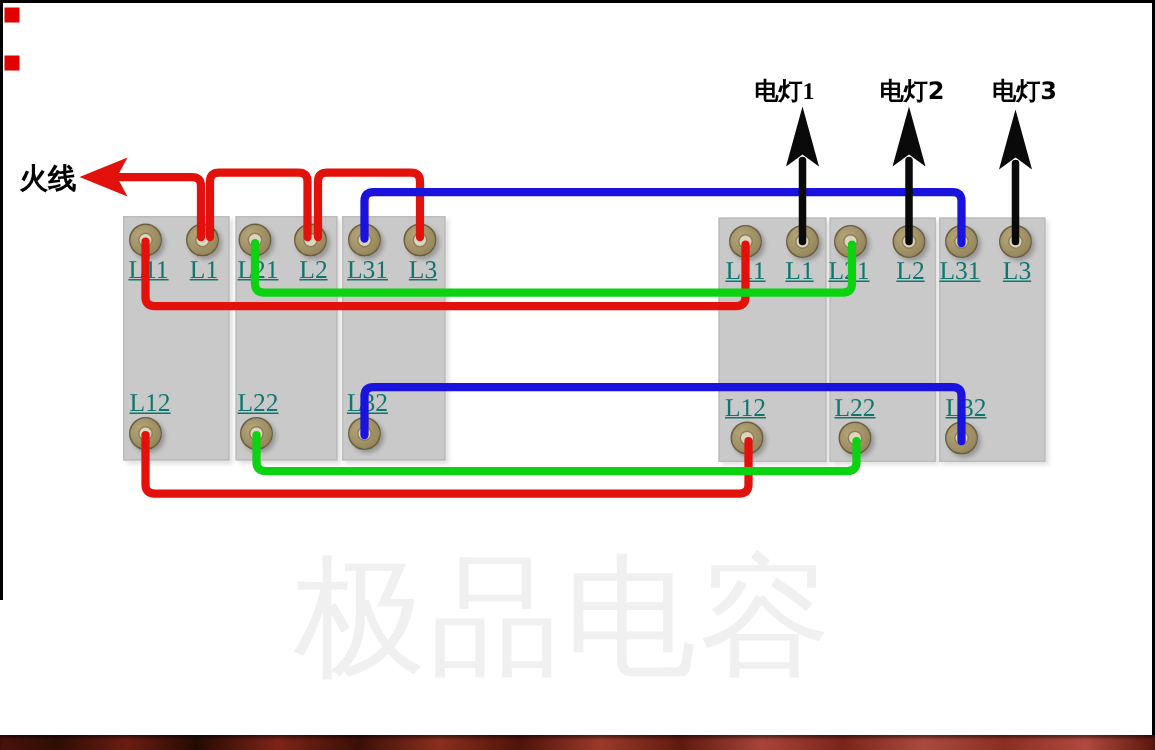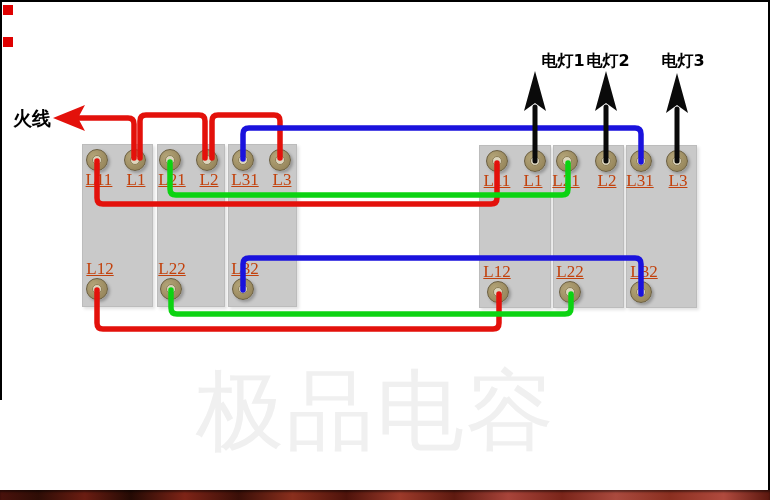--- a/index.html
+++ b/index.html
@@ -32,21 +32,21 @@
     box-sizing:border-box;
   }
   .term .hole{
     position:absolute;left:5px;top:5px;width:10px;height:10px;border-radius:50%;
     background:#ddd6be;border:1px solid #8d7f58;box-sizing:border-box;
   }
 
   .tlabel{
     position:absolute;width:44px;text-align:center;
     font-family:"Liberation Serif","DejaVu Serif",serif;
-    font-size:17px;color:#c2410c;text-decoration:underline;line-height:18px;
+    font-size:17px;color:#0f766e;text-decoration:underline;line-height:18px;
   }
 
   .cn{
     position:absolute;font-weight:bold;color:#000;
     font-family:"DejaVu Sans","Liberation Sans",sans-serif;
   }
   .lamp-label{width:70px;text-align:center;font-size:16px;top:51px;}
   .live-label{left:13px;top:106px;font-size:19px;}
 
   svg.wires{position:absolute;left:0;top:0;pointer-events:none;}
@@ -182,21 +182,21 @@
       <path d="M 677 161 V 109" stroke="#0a0a0a"></path>
     </g>
     <g fill="#0a0a0a">
       <polygon points="535,71 524,111 535,103 546,111" fill="#0a0a0a"></polygon>
       <polygon points="606,71 595,111 606,103 617,111" fill="#0a0a0a"></polygon>
       <polygon points="677,73 666,113 677,105 688,113" fill="#0a0a0a"></polygon>
     </g>
   </svg>
 
   <div class="cn live-label">火线</div>
-  <div class="cn lamp-label" style="left:528px;">电灯1</div>
+  <div class="cn lamp-label" style="left:488px;font-family:Liberation Serif, serif;">电灯1</div>
   <div class="cn lamp-label" style="left:573px;text-align:center;">电灯2</div>
   <div class="cn lamp-label" style="left:648px;">电灯3</div>
 
   <div class="border-top"></div>
   <div class="border-left"></div>
   <div class="border-right"></div>
   <div class="red-marker" style="left:3px;top:5px;"></div>
   <div class="red-marker" style="left:3px;top:37px;"></div>
   <div class="bottom-strip"></div>
 

